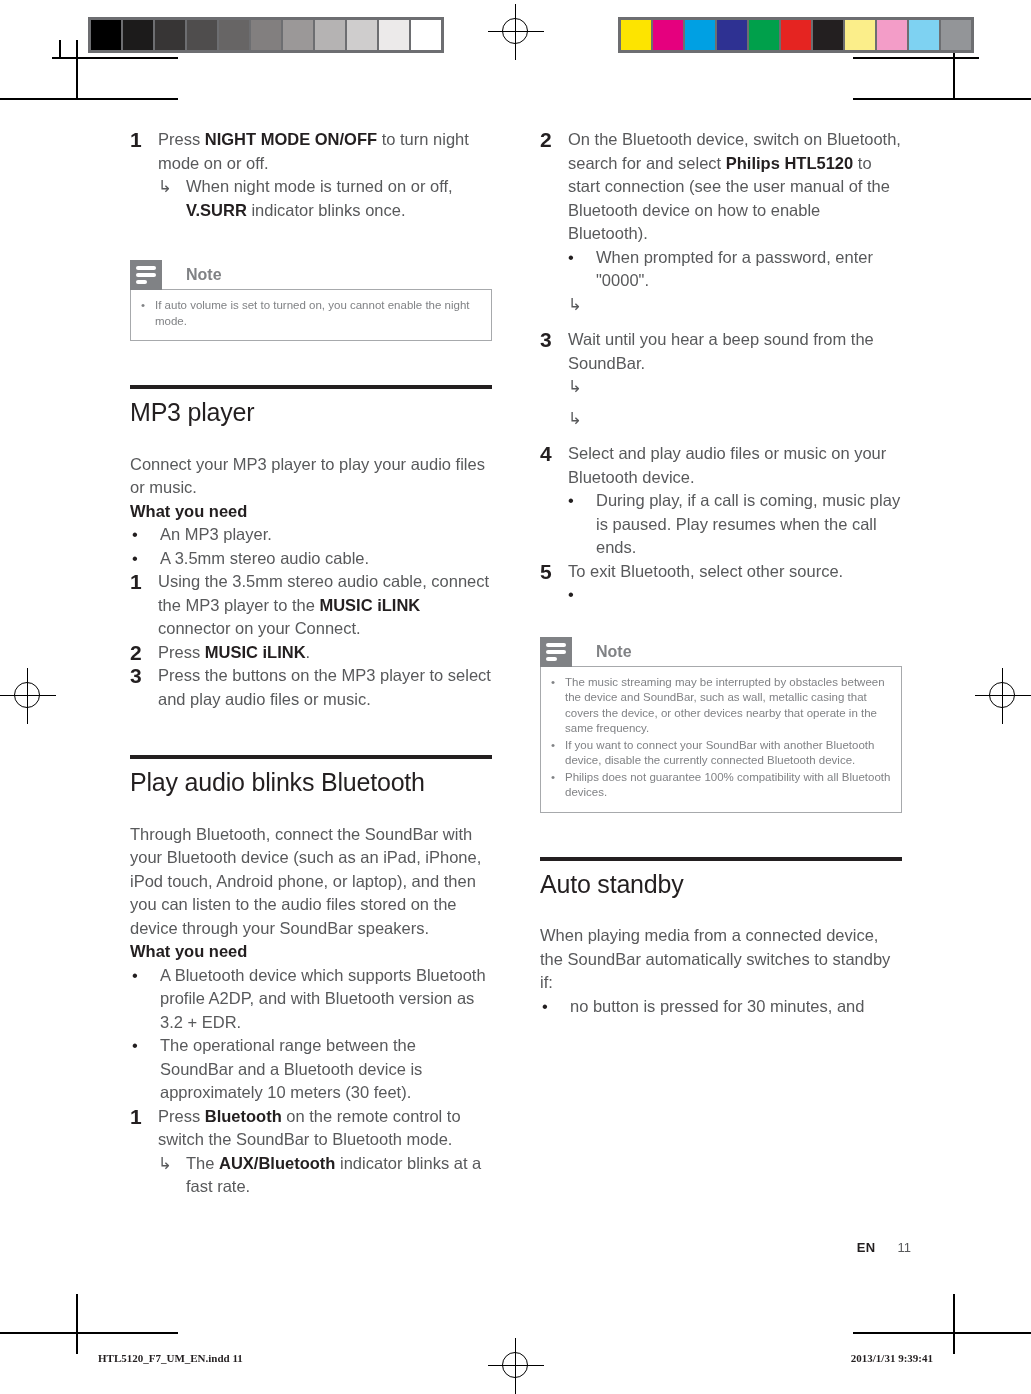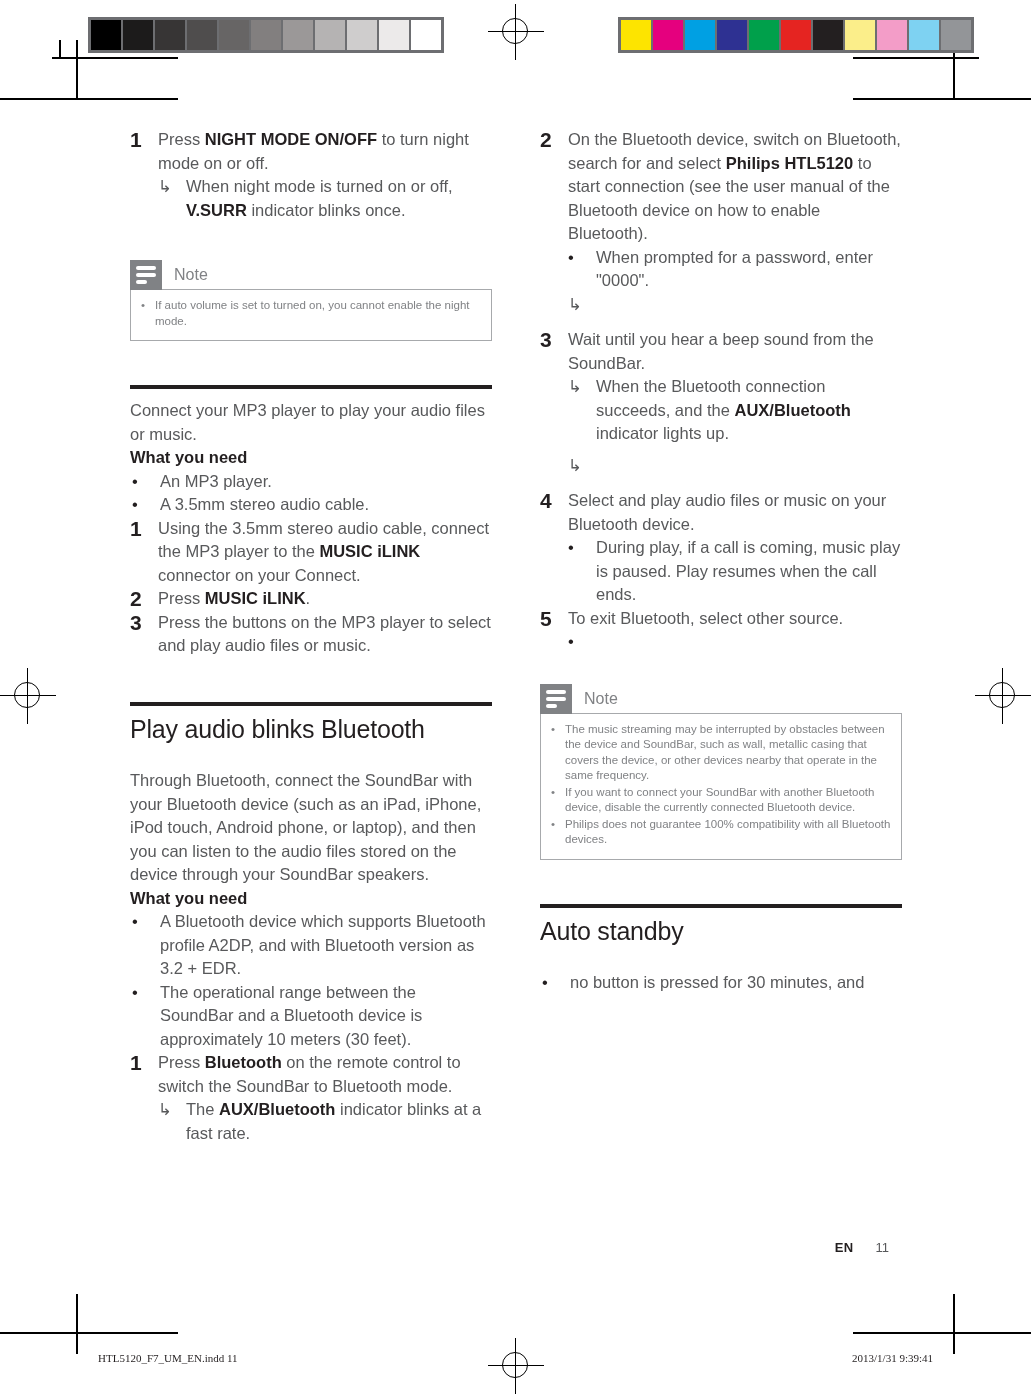--- a/index.html
+++ b/index.html
@@ -189,22 +189,23 @@
     background: #ffffff;
     border-radius: 2px;
     left: 6px;
   }
   .note-icon i.b1 { top: 6px;  width: 20px; height: 4px; }
   .note-icon i.b2 { top: 13px; width: 20px; height: 4px; }
   .note-icon i.b3 { top: 20px; width: 11px; height: 4px; }
   .note-title {
     font-size: 16px;
     color: #808285;
-    padding-left: 12px;
+    padding-left: 24px;
     line-height: 30px;
+    font-weight: bold;
   }
   .note-body {
     border: 1px solid #a7a9ac;
     padding: 8px 10px 10px 10px;
     margin-top: -1px;
   }
   .note-body ul {
     list-style: none;
     margin: 0;
     padding: 0;
@@ -220,37 +221,38 @@
   .note-body li .nb-marker {
     flex: 0 0 auto;
     width: 14px;
     color: #808285;
   }
   .note-body li .nb-text { flex: 1 1 auto; }
 
   
   .folio {
     position: absolute;
-    right: 142px;
+    right: 120px;
     top: 1240px;
     font-size: 13px;
     color: #231f20;
     display: flex;
     align-items: baseline;
   }
   .folio .folio-lang { font-weight: bold; letter-spacing: 0.3px; }
   .folio .folio-page { margin-left: 22px; color: #58595b; }
 
   .print-footer {
     position: absolute;
     top: 1352px;
     font-family: "Liberation Serif", serif;
     font-size: 11px;
     color: #231f20;
     white-space: nowrap;
+    font-weight: bold;
   }
   #print-filename { left: 98px; }
   #print-timestamp { right: 98px; }
 
   .spacer-8  { height: 8px; }
   .spacer-12 { height: 12px; }
   .spacer-30 { height: 30px; }
   .spacer-38 { height: 38px; }
   .spacer-44 { height: 44px; }
 </style>
@@ -352,20 +354,21 @@
               <span class="nb-marker">•</span>
               <span class="nb-text">If auto volume is set to turned on, you cannot enable the night mode.</span>
             </li>
           </ul>
         </div>
       </div>
 
       <div class="spacer-44"></div>
 
       <div class="section-rule"></div>
+      <h2 class="section-title">MP3 player</h2>
 
       <p class="body-text">Connect your MP3 player to play your audio files or music.</p>
       <div class="subhead">What you need</div>
 
       <div class="item bullet">
         <div class="marker">•</div>
         <div class="item-body">An MP3 player.</div>
       </div>
       <div class="item bullet">
         <div class="marker">•</div>
@@ -428,21 +431,20 @@
       </div>
 
       <div class="spacer-12"></div>
 
       <div class="item step">
         <div class="marker">3</div>
         <div class="item-body">Wait until you hear a beep sound from the SoundBar.</div>
       </div>
       <div class="item arrow-line">
         <div class="marker">↳</div>
-        <div class="item-body"><span>When the Bluetooth connection succeeds, and the </span><b>AUX/Bluetooth</b><span> indicator lights up.</span></div>
       </div>
       <div class="spacer-8"></div>
       <div class="item arrow-line">
         <div class="marker">↳</div>
       </div>
 
       <div class="spacer-12"></div>
 
       <div class="item step">
         <div class="marker">4</div>
@@ -488,20 +490,21 @@
             </li>
           </ul>
         </div>
       </div>
 
       <div class="spacer-44"></div>
 
       <div class="section-rule"></div>
       <h2 class="section-title">Auto standby</h2>
 
+      <p class="body-text">When playing media from a connected device, the SoundBar automatically switches to standby if:</p>
 
       <div class="item bullet">
         <div class="marker">•</div>
         <div class="item-body">no button is pressed for 30 minutes, and</div>
       </div>
 
     </div>
 
     <div class="folio">
       <span class="folio-lang">EN</span>

